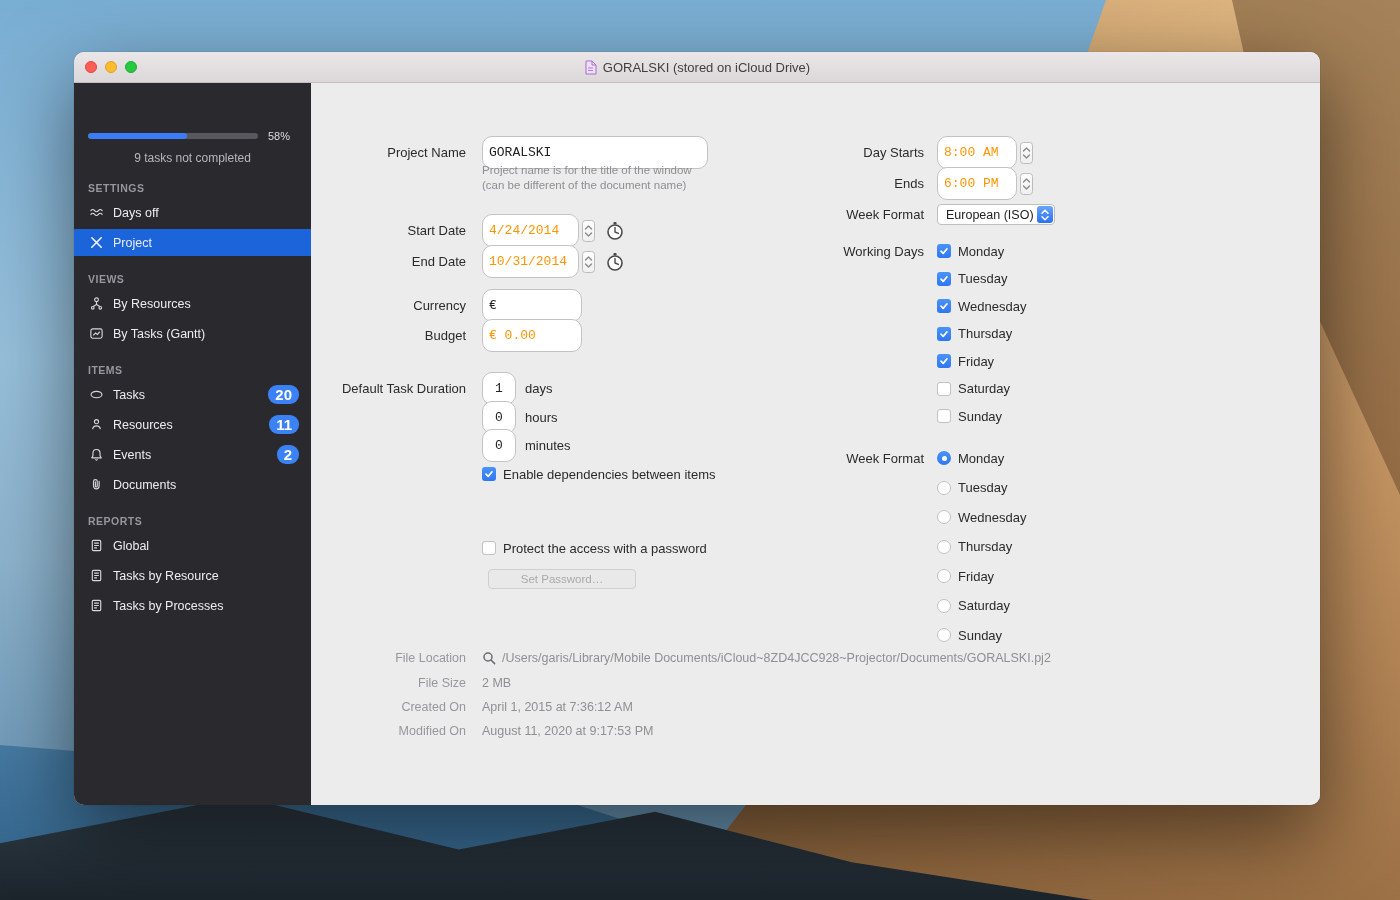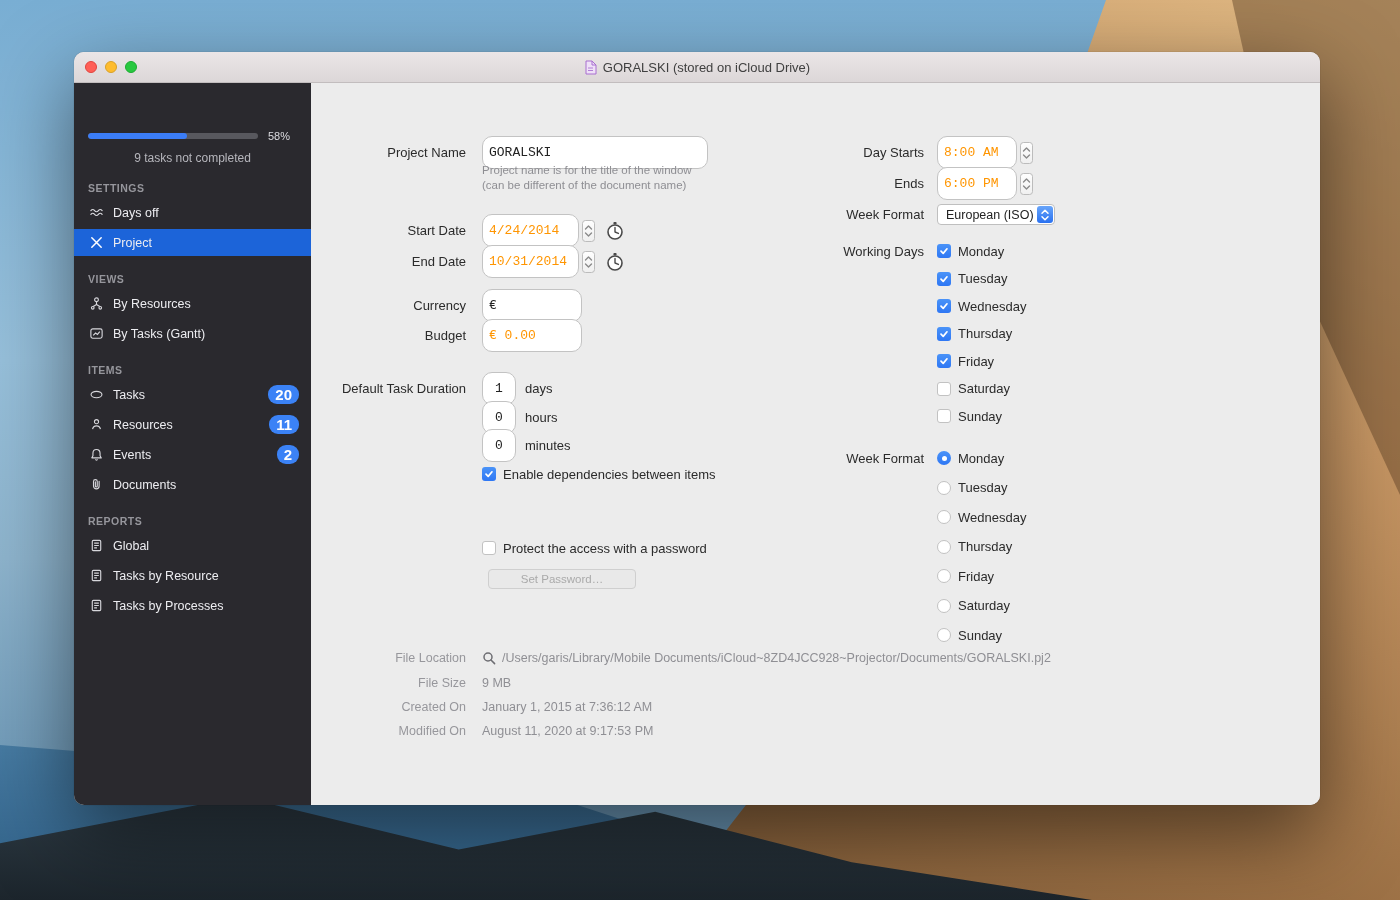--- a/index.html
+++ b/index.html
@@ -343,25 +343,25 @@
                   <svg width="14" height="14" viewBox="0 0 14 14" fill="none" stroke="#6d6d72" stroke-width="1.5" stroke-linecap="round">
                       <circle cx="6" cy="6" r="4"></circle>
                       <path d="M9 9l3.6 3.6"></path>
                     </svg>
                 </span>
                 <span class="fv">/Users/garis/Library/Mobile Documents/iCloud~8ZD4JCC928~Projector/Documents/GORALSKI.pj2</span>
               </span>
             </div>
             <div class="abs frow" style="top:573px;">
               <span class="flabel">File Size</span>
-              <span class="fv">9 MB</span>
+              <span class="fv">2 MB</span>
             </div>
             <div class="abs frow" style="top:597px;">
               <span class="flabel">Created On</span>
-              <span class="fv">January 1, 2015 at 7:36:12 AM</span>
+              <span class="fv">April 1, 2015 at 7:36:12 AM</span>
             </div>
             <div class="abs frow" style="top:621px;">
               <span class="flabel">Modified On</span>
               <span class="fv">August 11, 2020 at 9:17:53 PM</span>
             </div>
           </div>
         </div>
 
         <div class="rightcol">
           <div class="abs frow" style="top:33px;">

